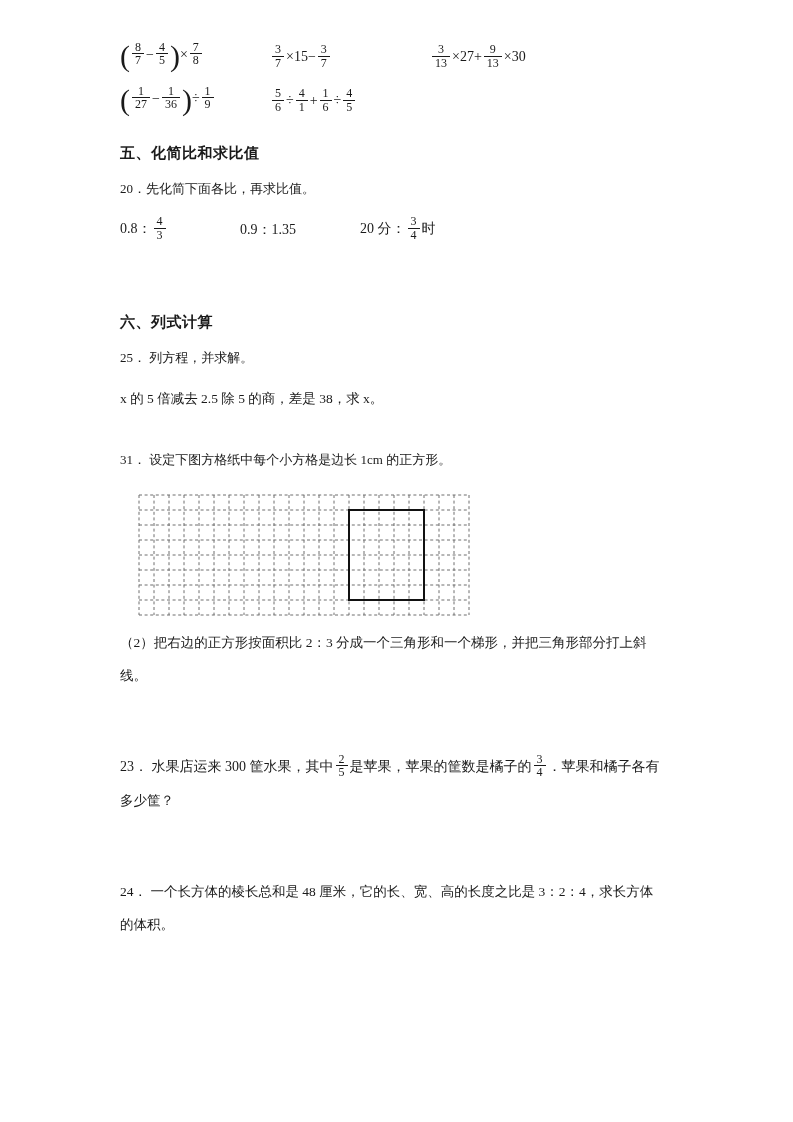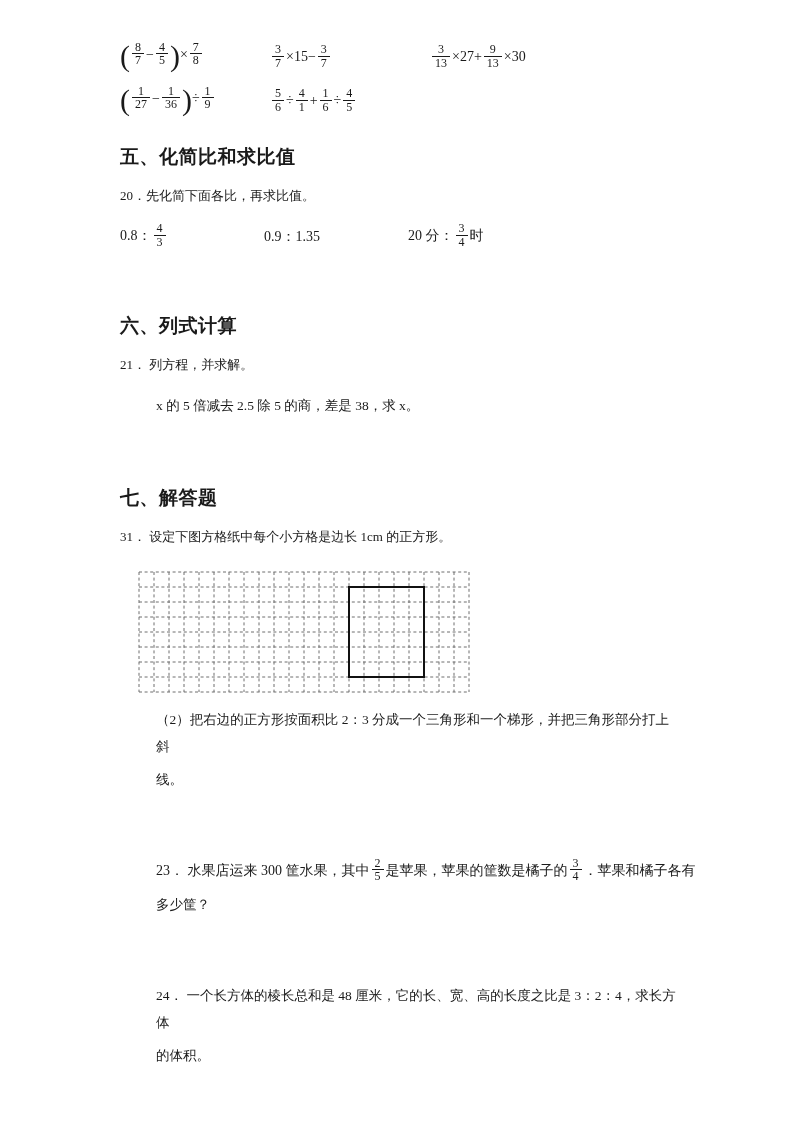--- a/index.html
+++ b/index.html
@@ -67,35 +67,34 @@
   }
   .calc-cell { }
   .c1 { width: 150px; }
   .c2 { width: 160px; }
   .c3 { width: 200px; }
 
   
   .section-head {
     font-family: "Liberation Sans", sans-serif;
     font-weight: bold;
-    font-size: 19px;
+    font-size: 15px;
     margin-top: 30px;
     margin-bottom: 14px;
     letter-spacing: 0.5px;
   }
   .q-line {
     font-size: 13px;
     margin-bottom: 14px;
     line-height: 1.9;
   }
   .body-line {
     font-size: 13.5px;
     line-height: 2.0;
     margin-bottom: 6px;
-    margin-left: 36px;
   }
   .spacer-lg { height: 58px; }
   .spacer-md { height: 30px; }
 
   
   .grid-wrap {
     margin: 18px 0 10px 14px;
     width: 340px;
     height: 128px;
     position: relative;
@@ -200,21 +199,21 @@
             <span class="num">4</span>
             <span class="den">5</span>
           </span>
         </span>
       </div>
     </div>
 
     <div class="section-head">五、化简比和求比值</div>
     <div class="q-line">20．先化简下面各比，再求比值。</div>
 
-    <div class="calc-row" style="margin-bottom:4px;gap:24px;">
+    <div class="calc-row" style="margin-bottom:11px;">
       <div class="calc-cell" style="width:120px;">
         <span class="expr">
           <span>0.8：</span>
           <span class="frac">
             <span class="num">4</span>
             <span class="den">3</span>
           </span>
         </span>
       </div>
       <div class="calc-cell" style="width:120px;text-decoration:underline;">
@@ -230,26 +229,25 @@
             <span class="den">4</span>
           </span>
           <span>时</span>
         </span>
       </div>
     </div>
 
     <div class="spacer-md"></div>
 
     <div class="section-head">六、列式计算</div>
-    <div class="q-line">21． 列方程，并求解。</div>
+    <div class="q-line">25． 列方程，并求解。</div>
     <div class="body-line">x 的 5 倍减去 2.5 除 5 的商，差是 38，求 x。</div>
 
     <div class="spacer-md"></div>
 
-    <div class="section-head">七、解答题</div>
     <div class="q-line">31． 设定下图方格纸中每个小方格是边长 1cm 的正方形。</div>
 
     <div class="grid-wrap">
       <svg class="grid-svg" width="340" height="128" viewBox="0 0 340 128" xmlns="http://www.w3.org/2000/svg">
         <g stroke="#6e6e6e" stroke-width="1" stroke-dasharray="3,2.6" fill="none">
           <line x1="5" y1="4" x2="335" y2="4"></line>
           <line x1="5" y1="19" x2="335" y2="19"></line>
           <line x1="5" y1="34" x2="335" y2="34"></line>
           <line x1="5" y1="49" x2="335" y2="49"></line>
           <line x1="5" y1="64" x2="335" y2="64"></line>

